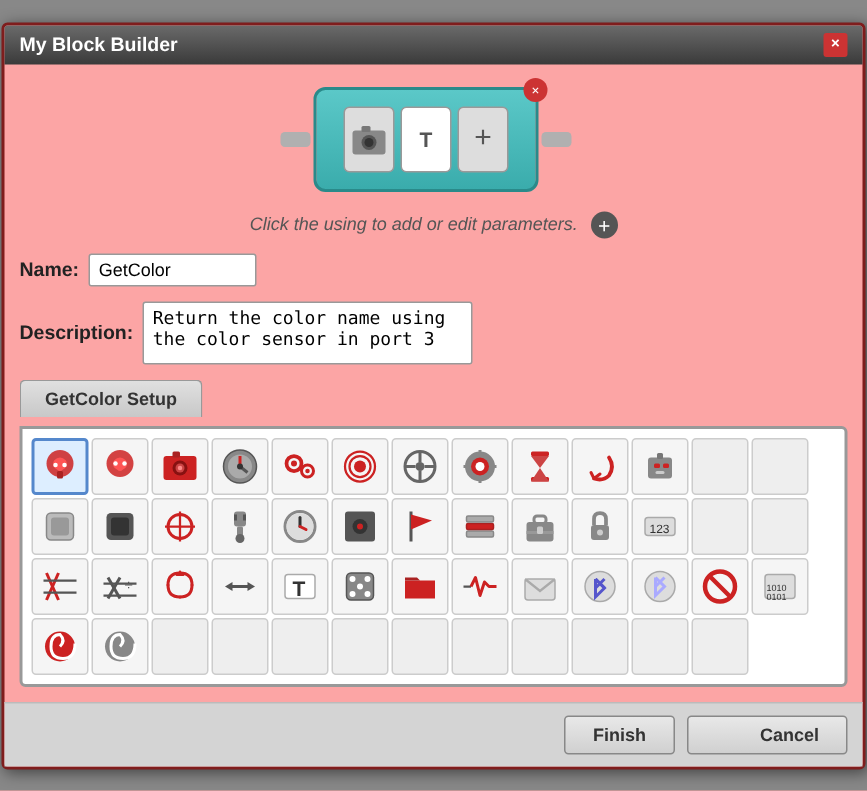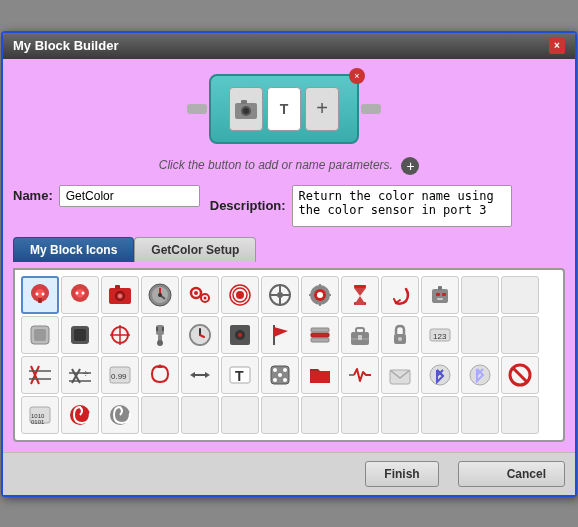--- a/index.html
+++ b/index.html
@@ -9,22 +9,22 @@
       background: #888;
       display: flex;
       justify-content: center;
       align-items: center;
       width: 578px;
       height: 527px;
     }
 
     .dialog {
       width: 576px;
-      background: #f0abfc;
-      border: 2px solid #1d4ed8;
+      background: #fca5a5;
+      border: 2px solid #7f1d1d;
       border-radius: 4px;
       box-shadow: 2px 2px 10px rgba(0,0,0,0.5);
     }
 
     .title-bar {
       background: linear-gradient(to bottom, #6a6a6a, #3a3a3a);
       color: white;
       padding: 5px 10px;
       font-size: 13px;
       font-weight: bold;
@@ -146,20 +146,21 @@
       cursor: pointer;
       margin-left: 5px;
       vertical-align: middle;
     }
 
     .form-row {
       display: flex;
       align-items: flex-start;
       gap: 10px;
       margin-bottom: 10px;
+      flex-direction: column;
     }
 
     .form-group {
       display: flex;
       align-items: center;
       gap: 6px;
     }
 
     .form-label {
       font-weight: bold;
@@ -243,21 +244,21 @@
     }
 
     .icon-cell.empty {
       background: #eeeeee;
       cursor: default;
     }
 
     .footer {
       display: flex;
       justify-content: flex-end;
-      gap: 19px;
+      gap: 8px;
       padding: 8px 10px;
       border-top: 1px solid #bbb;
       background: #d4d4d4;
     }
 
     .btn {
       padding: 5px 18px;
       border: 1px solid #888;
       border-radius: 3px;
       cursor: pointer;
@@ -308,37 +309,36 @@
 
               <div class="block-slot plus">+</div>
             </div>
           </div>
           <div class="connector-right"></div>
         </div>
       </div>
     </div>
 
     <div class="add-param-row">
-      <span>Click the button to add or name parameters.</span>
+      <span>Click the using to add or edit parameters.</span>
       <span class="add-btn">+</span>
     </div>
 
     <div class="form-row">
       <div class="form-group">
         <span class="form-label">Name:</span>
-        <input type="text" class="form-input" value="GetColor" style="width: 141px;">
+        <input type="text" class="form-input" value="GetColor" style="width: 112px;">
       </div>
       <div class="form-group">
         <span class="form-label">Description:</span>
         <textarea class="form-textarea" style="">Return the color name using the color sensor in port 3</textarea>
       </div>
     </div>
 
     <div class="tabs-row">
-      <div class="tab active">My Block Icons</div>
       <div class="tab">GetColor Setup</div>
     </div>
 
     <div class="icons-panel">
       <div class="icons-grid">
 
         <div class="icon-cell selected">
           <svg width="28" height="28" viewBox="0 0 28 28">
             <circle cx="14" cy="12" r="9" fill="#cc2222" opacity="0.85"></circle>
             <path d="M10 10 Q14 6 18 10 Q20 14 16 16 Q14 18 12 16 Q8 14 10 10Z" fill="#ff5555"></path>
@@ -549,26 +549,20 @@
         <div class="icon-cell">
           <svg width="28" height="28" viewBox="0 0 28 28">
             <line x1="6" y1="8" x2="14" y2="22" stroke="#555" stroke-width="2"></line>
             <line x1="14" y1="8" x2="6" y2="22" stroke="#555" stroke-width="2"></line>
             <line x1="3" y1="12" x2="25" y2="12" stroke="#555" stroke-width="1.5"></line>
             <line x1="3" y1="20" x2="25" y2="20" stroke="#555" stroke-width="1.5"></line>
             <text x="17" y="16" font-size="10" fill="#555" font-family="Arial">÷</text>
           </svg>
         </div>
 
-        <div class="icon-cell">
-          <svg width="28" height="28" viewBox="0 0 28 28">
-            <rect x="4" y="6" width="20" height="16" rx="2" fill="#ddd" stroke="#aaa" stroke-width="1"></rect>
-            <text x="5" y="18" font-size="8" fill="#333" font-family="Arial">0.99</text>
-          </svg>
-        </div>
 
         <div class="icon-cell">
           <svg width="28" height="28" viewBox="0 0 28 28">
             <path d="M14 5 Q22 5 22 13" fill="none" stroke="#cc2222" stroke-width="2" stroke-linecap="round"></path>
             <path d="M22 13 Q22 21 14 21" fill="none" stroke="#cc2222" stroke-width="2" stroke-linecap="round"></path>
             <path d="M14 21 Q6 21 6 13" fill="none" stroke="#cc2222" stroke-width="2" stroke-linecap="round"></path>
             <path d="M6 13 Q6 5 14 5" fill="none" stroke="#cc2222" stroke-width="2" stroke-linecap="round"></path>
             <polygon points="14,3 11,7 17,7" fill="#cc2222"></polygon>
           </svg>
         </div>

